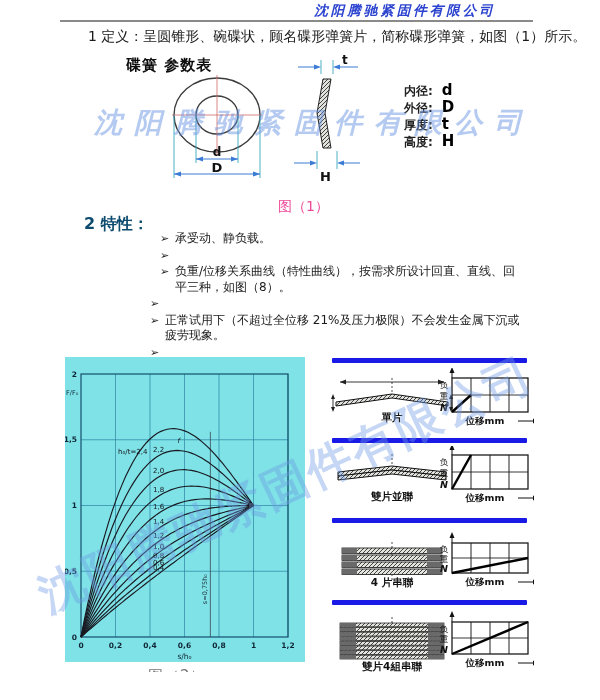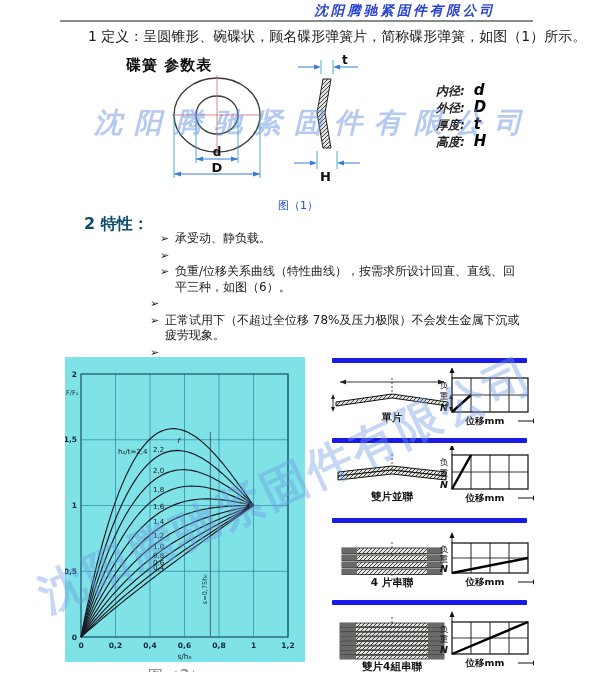--- a/index.html
+++ b/index.html
@@ -5,24 +5,24 @@
   html,body{margin:0;padding:0;}
   .page{position:relative;width:600px;height:672px;background:#ffffff;overflow:hidden;
         font-family:"DejaVu Sans",sans-serif;color:#1d1d1d;}
   .header-company{position:absolute;top:2px;left:285px;width:240px;text-align:center;
         font-family:"Liberation Serif",serif;font-style:italic;font-weight:bold;font-size:13.5px;
         color:#2b43cf;letter-spacing:3px;white-space:nowrap;}
   .header-rule{position:absolute;top:20px;left:60px;width:473px;height:1.5px;background:#8a8a8a;}
   .definition{position:absolute;top:28px;left:88px;font-size:14px;white-space:nowrap;color:#1b1b1b;}
   .fig1-title{position:absolute;top:56px;left:126px;font-size:15px;font-weight:bold;letter-spacing:1px;color:#0d0d0d;}
   .fig1-svg{position:absolute;left:148px;top:55px;}
-  .params{position:absolute;left:436px;top:81px;font-style:italic;}
+  .params{position:absolute;left:404px;top:81px;}
   .param-row{height:17px;display:flex;align-items:baseline;font-size:12px;font-weight:600;color:#222;}
   .param-row .psym{font-size:15px;font-weight:bold;margin-left:9px;color:#000;}
-  .fig1-caption{position:absolute;left:278px;top:198px;font-size:11px;color:#1d4ed8;}
+  .fig1-caption{position:absolute;left:278px;top:198px;font-size:14px;color:#ec4899;}
   .features-heading{position:absolute;left:84px;top:214px;font-size:16px;font-weight:600;color:#0c4a6e;}
   .bullets{position:absolute;left:150px;top:231px;width:372px;font-size:12px;line-height:15.5px;color:#1a1a1a;}
   .bullet{display:flex;margin-bottom:1px;}
   .bullet.ind{margin-left:10px;}
   .bullet .mark{flex:0 0 15px;font-size:11px;color:#222;}
   .fig2-chart{position:absolute;left:65px;top:357px;width:240px;height:305px;background:#7ee2e6;}
   .fig2-caption{position:absolute;left:148px;top:667px;font-size:15px;color:#737373;letter-spacing:1px;}
   #fig3-col{position:absolute;left:330px;top:0;width:204px;height:700px;}
   .sep-bar{position:absolute;left:2px;width:195px;height:4.5px;background:#1a1ae6;border-radius:1px;}
   .fig3-item{position:absolute;left:0;}
@@ -118,28 +118,28 @@
   <div class="bullets">
     <div class="bullet ind">
       <span class="mark">➢</span>
       <span>承受动、静负载。</span>
       </div>
     <div class="bullet ind">
       <span class="mark">➢</span>
       </div>
     <div class="bullet ind">
       <span class="mark">➢</span>
-      <span>负重/位移关系曲线（特性曲线），按需求所设计回直、直线、回平三种，如图（6）。</span>
+      <span>负重/位移关系曲线（特性曲线），按需求所设计回直、直线、回平三种，如图（8）。</span>
       </div>
     <div class="bullet">
       <span class="mark">➢</span>
       </div>
     <div class="bullet">
       <span class="mark">➢</span>
-      <span>正常试用下（不超过全位移 78%及压力极限）不会发生金属下沉或疲劳现象。</span>
+      <span>正常试用下（不超过全位移 21%及压力极限）不会发生金属下沉或疲劳现象。</span>
       </div>
     <div class="bullet">
       <span class="mark">➢</span>
       </div>
   </div>
 
   <div class="fig2-chart">
     <svg id="fig2-svg" width="240" height="305">
         <line x1="50.50000000000001" y1="17" x2="50.50000000000001" y2="280" stroke="#2c82a2" stroke-width="0.7"></line>
         <line x1="85.00000000000001" y1="17" x2="85.00000000000001" y2="280" stroke="#2c82a2" stroke-width="0.7"></line>

